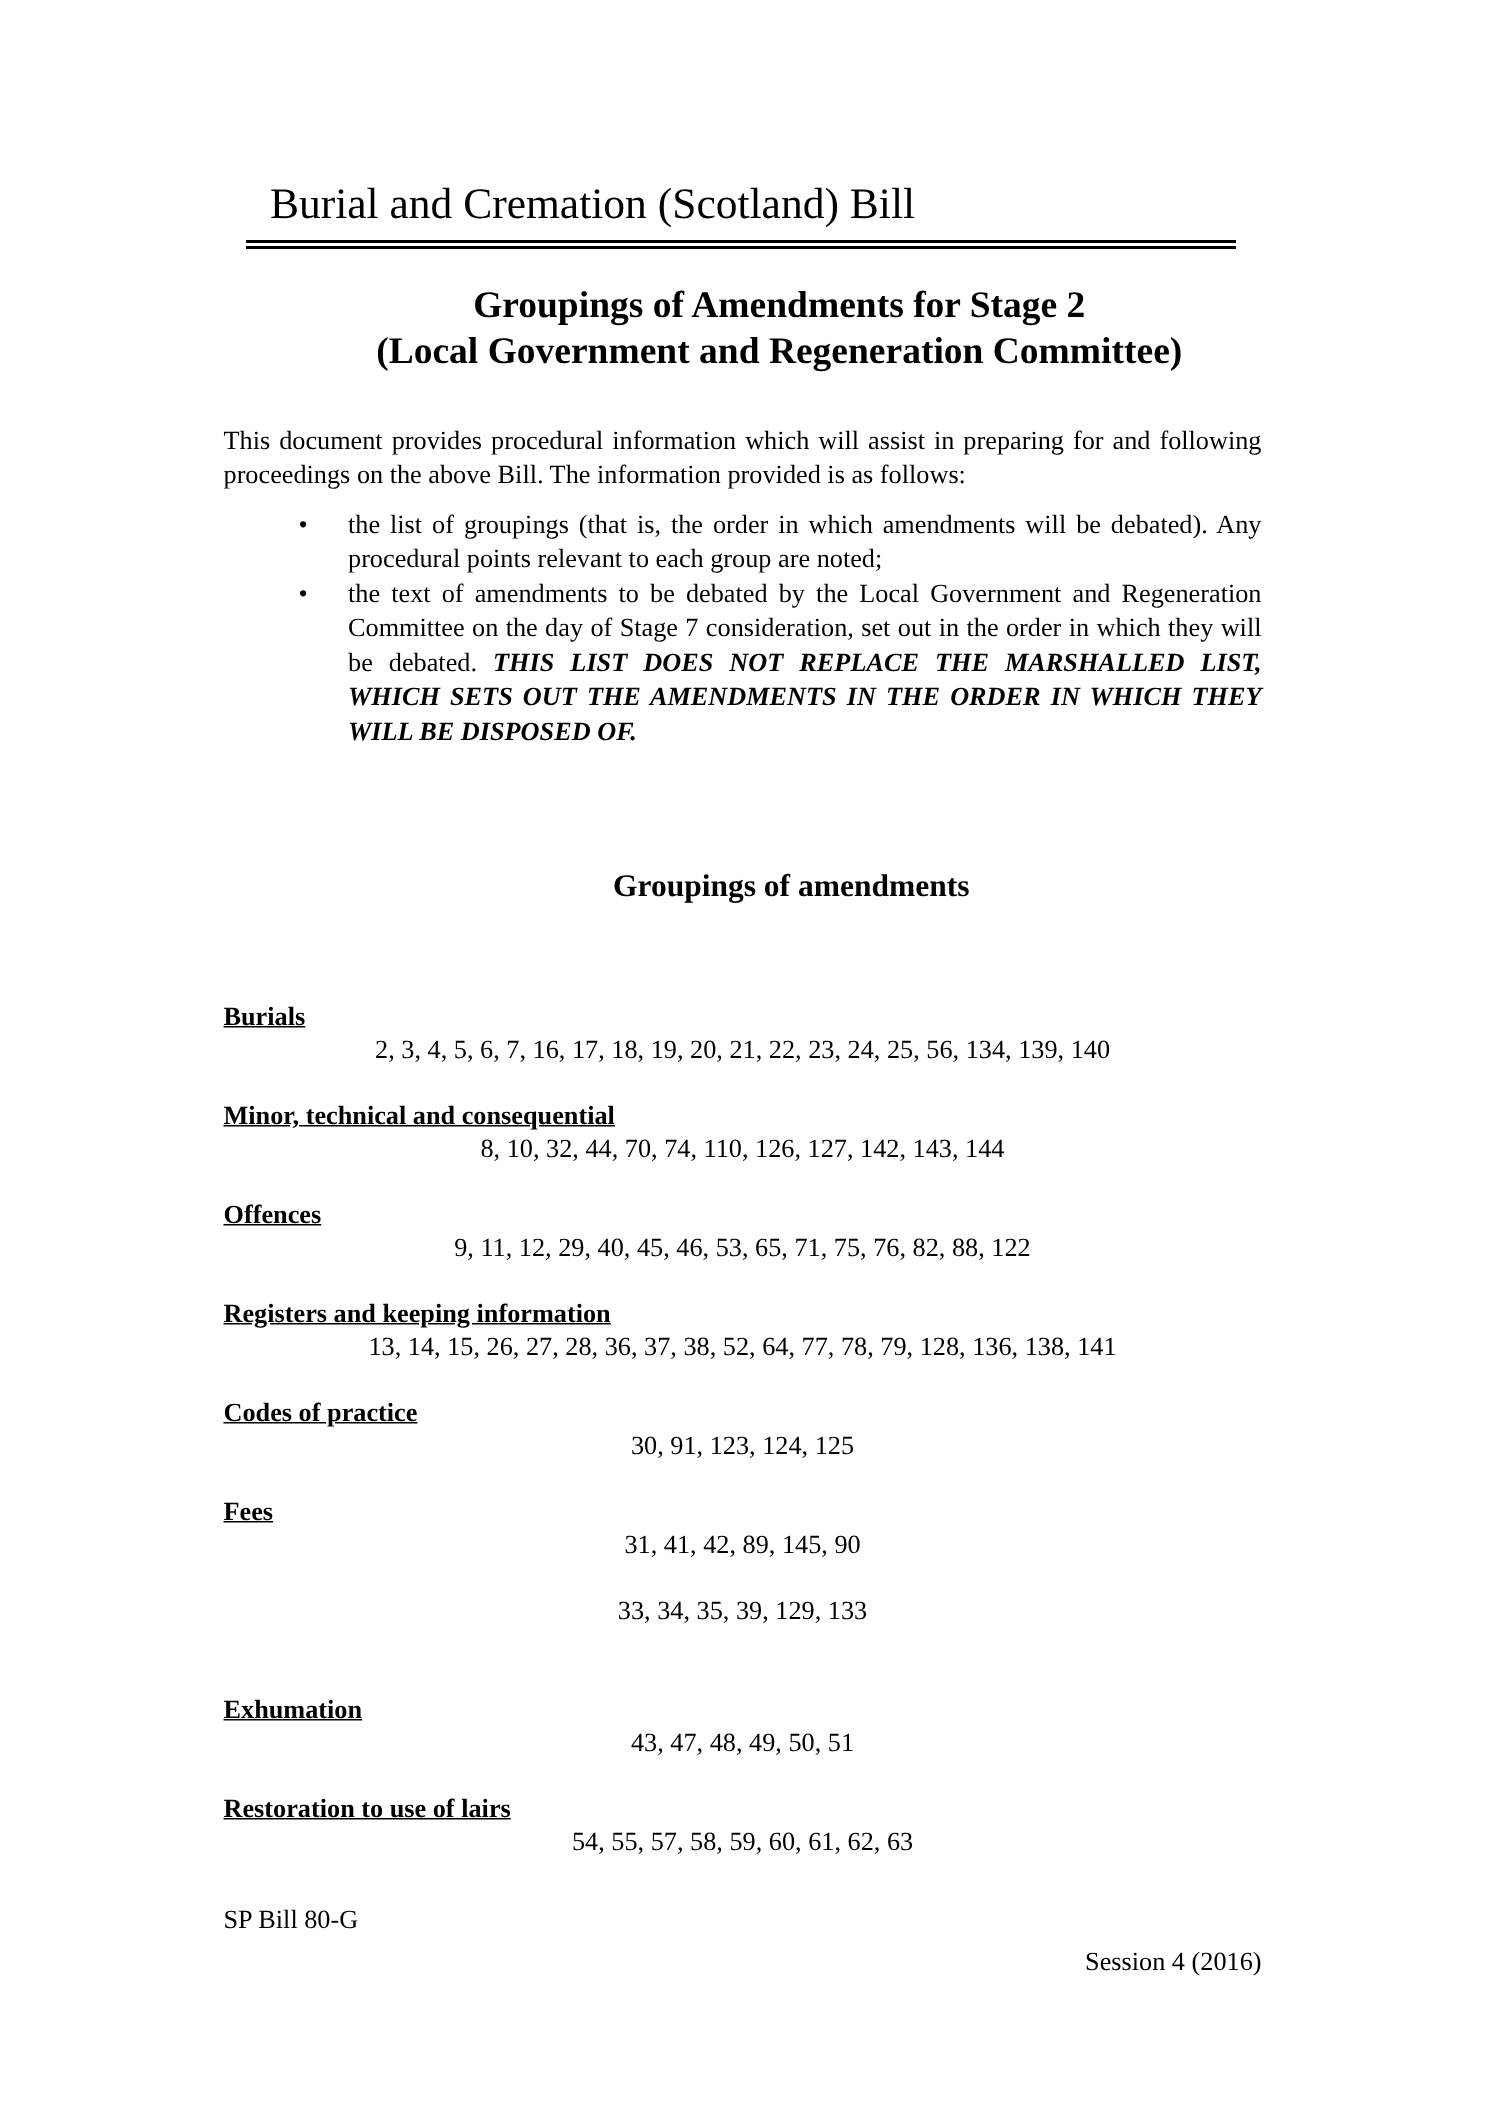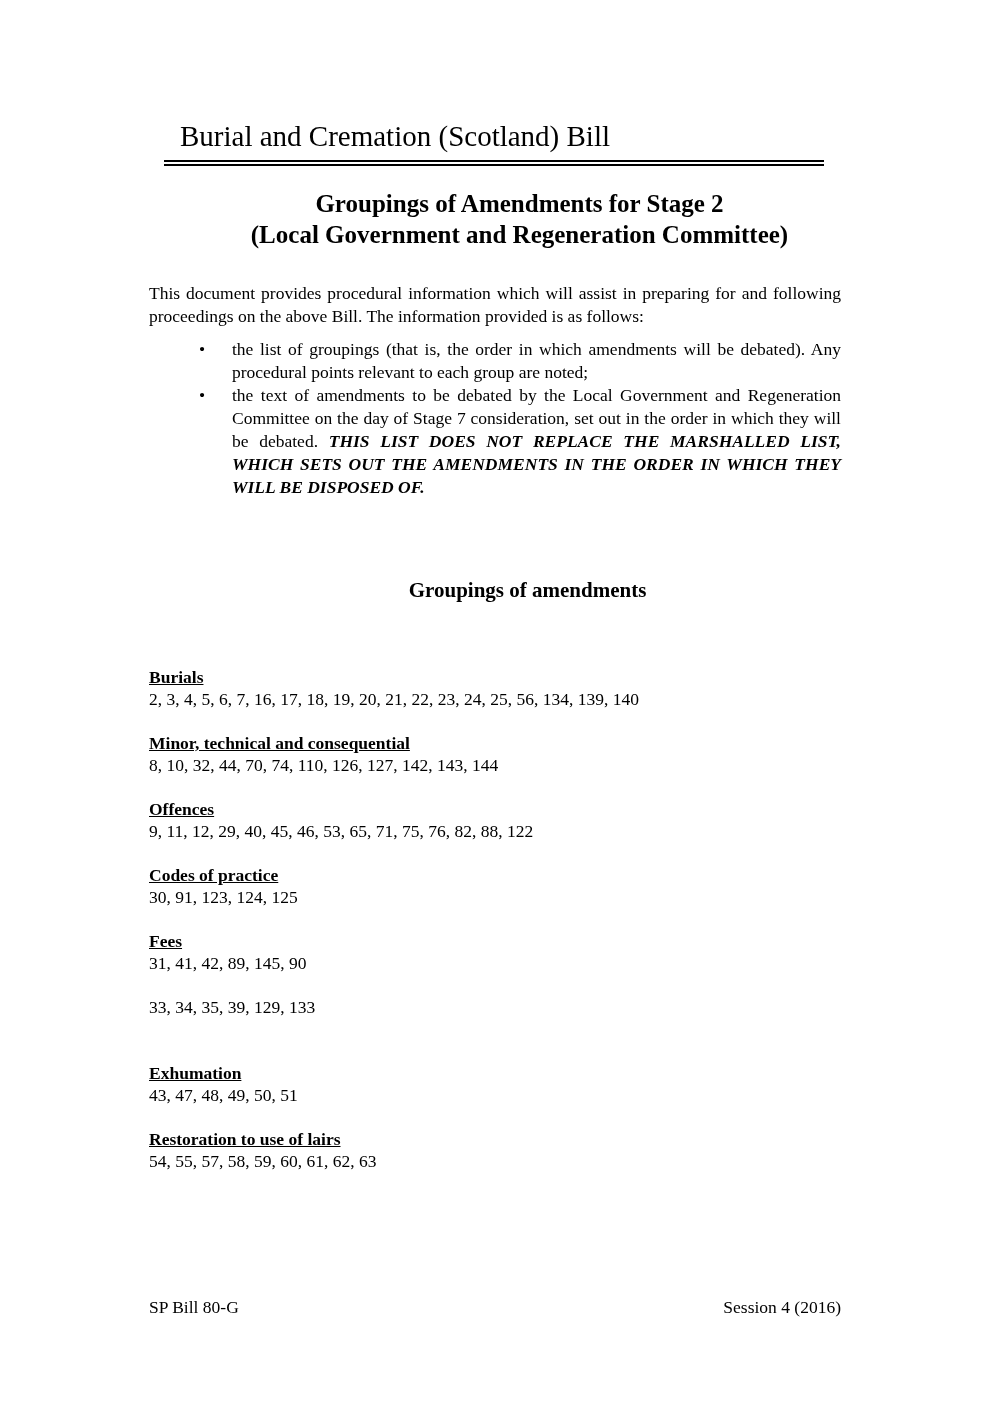--- a/index.html
+++ b/index.html
@@ -13,22 +13,22 @@
   .intro { position: absolute; left: 149px; width: 692px; top: 282px; font-size: 17.5px; line-height: 23px; text-align: justify; }
   .intro p { margin: 0; }
   .bullets { position: absolute; left: 149px; width: 692px; top: 338px; font-size: 17.5px; line-height: 23px; }
   .bullet { position: relative; padding-left: 83px; text-align: justify; margin: 0; }
   .bullet .dot { position: absolute; left: 50px; top: 0; }
   .bold { font-weight: bold; font-style: italic; }
   .section-heading { position: absolute; left: 0; width: 991px; top: 577px; text-align: center; font-weight: bold; font-size: 21px; line-height: 26px; padding-left: 32px; }
   .groups { position: absolute; left: 149px; top: 650px; width: 692px; margin-top: 16px; }
   .group { height: 66px; }
   .group-title { font-weight: bold; text-decoration: underline; font-size: 17.5px; line-height: 22px; }
-  .group-nums { font-size: 17.5px; line-height: 22px; }
-  .footer-left { position: absolute; left: 149px; top: 1296px; font-size: 17.5px; line-height: 22px; }
+  .group-nums { font-size: 17.5px; line-height: 22px; text-align: center; }
+  .footer-left { position: absolute; left: 149px; top: 1268px; font-size: 17.5px; line-height: 22px; }
   .footer-right { position: absolute; right: 150px; top: 1296px; font-size: 17.5px; line-height: 22px; }
 </style>
 </head>
 <body>
 
 <div class="page">
 
   <div class="bill-title">Burial and Cremation (Scotland) Bill</div>
 
   <div class="rule">
@@ -65,20 +65,24 @@
     </div>
     <div class="group">
       <div class="group-title">Minor, technical and consequential</div>
       <div class="group-nums">8, 10, 32, 44, 70, 74, 110, 126, 127, 142, 143, 144</div>
     </div>
     <div class="group">
       <div class="group-title">Offences</div>
       <div class="group-nums">9, 11, 12, 29, 40, 45, 46, 53, 65, 71, 75, 76, 82, 88, 122</div>
     </div>
     <div class="group">
+      <div class="group-title">Registers and keeping information</div>
+      <div class="group-nums">13, 14, 15, 26, 27, 28, 36, 37, 38, 52, 64, 77, 78, 79, 128, 136, 138, 141</div>
+    </div>
+    <div class="group">
       <div class="group-title">Codes of practice</div>
       <div class="group-nums">30, 91, 123, 124, 125</div>
     </div>
     <div class="group">
       <div class="group-title">Fees</div>
       <div class="group-nums">31, 41, 42, 89, 145, 90</div>
     </div>
     <div class="group">
       <div class="group-nums">33, 34, 35, 39, 129, 133</div>
     </div>

